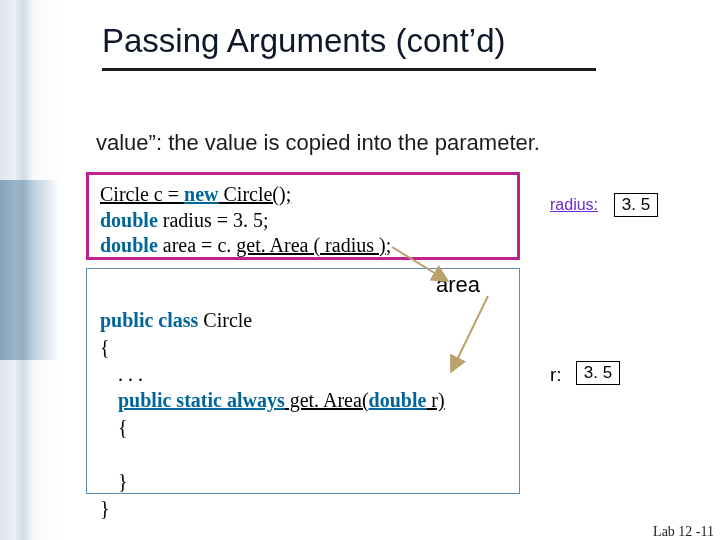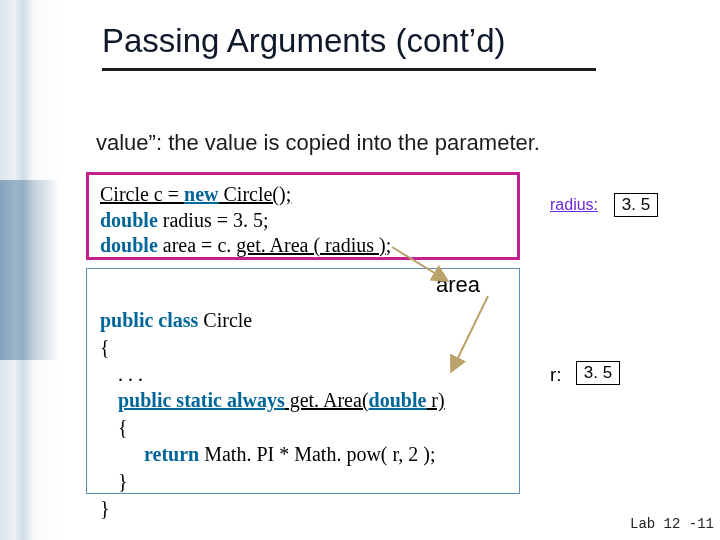--- a/index.html
+++ b/index.html
@@ -88,22 +88,22 @@
   }
   .r-val-box {
     position: absolute; left: 576px; top: 361px; width: 44px; height: 24px;
     border: 1px solid #000; display: flex; align-items: center; justify-content: center;
     font-size: 17px; font-family: Arial, sans-serif;
   }
 
   .arrow-svg { position: absolute; left: 0; top: 0; width: 720px; height: 540px; pointer-events: none; }
 
   .footer {
-    position: absolute; right: 6px; bottom: 8px;
-    font-size: 14px; color: #222; font-family: Liberation Mono, monospace;
+    position: absolute; right: 6px; bottom: 0;
+    font-size: 14px; color: #222; font-family: Liberation Serif, serif;
   }
 </style>
 </head>
 <body>
 
 <div class="left-strip"></div>
 
 <div class="slide">
 
   <div class="title">Passing Arguments (cont’d)</div>
@@ -121,21 +121,21 @@
     <span class="k">double</span><span> area = c. </span><span class="call-u">get. Area ( radius )</span><span>;</span>
   </div>
 
   <div class="blue-box"></div>
   <div class="code2">
     <span class="k">public class</span><span> Circle</span><br>
     <span>{</span><br>
     <span class="ind1">. . .</span><br>
     <span class="ind1"><span class="k method-u">public static always</span><span class="method-u"> get. Area(</span><span class="k method-u">double</span><span class="method-u"> r)</span></span><br>
     <span class="ind1">{</span><br>
-    <span class="ind2"><span class="k">return</span><span> Math. PI * Math. pow( r, 2 );</span></span><br>
+    <br>
     <span class="ind1">}</span><br>
     <span>}</span>
   </div>
 
   <div class="copy-label">area</div>
 
   <div class="radius-label">radius:</div>
   <div class="radius-val-box">
       <span>3. 5</span>
     </div>

